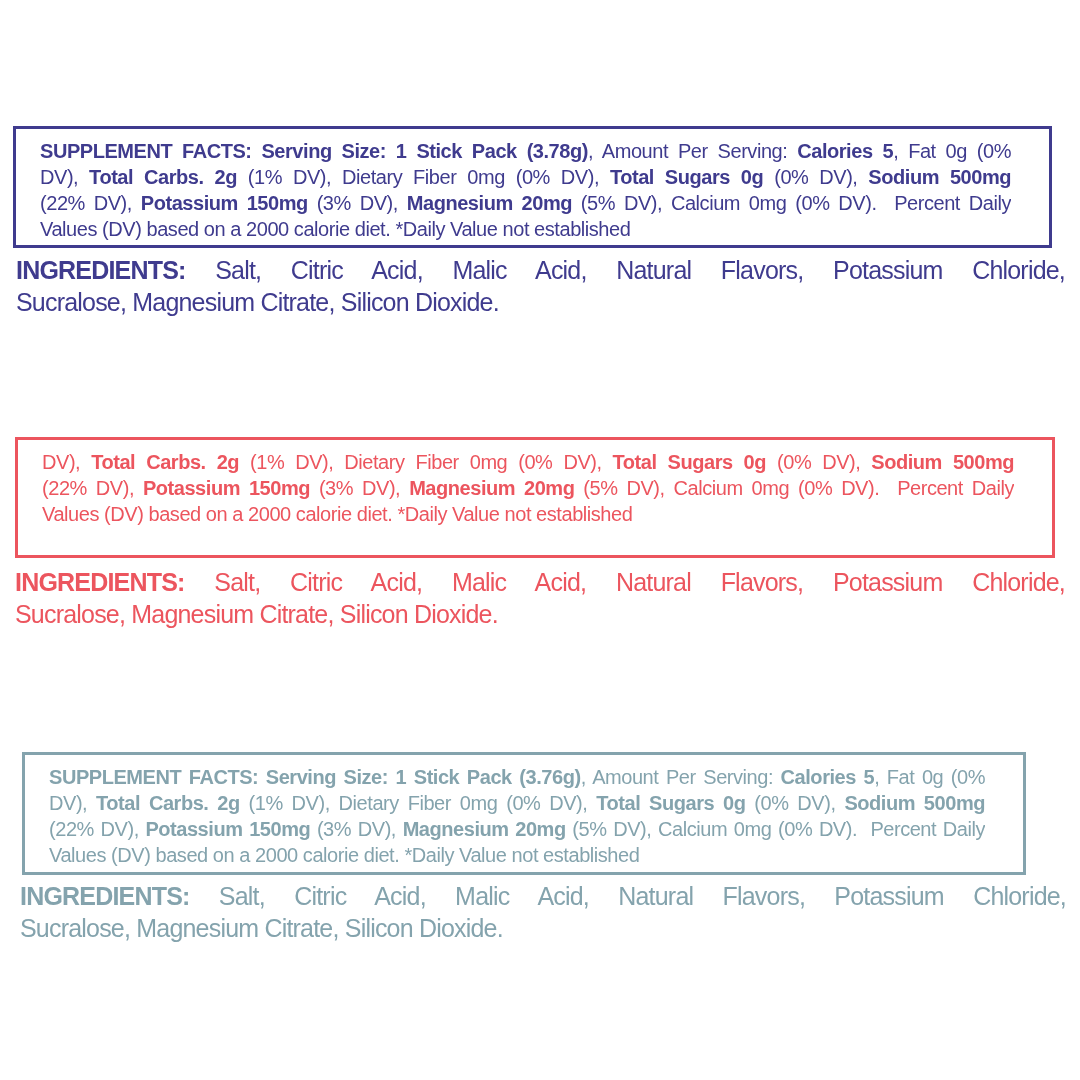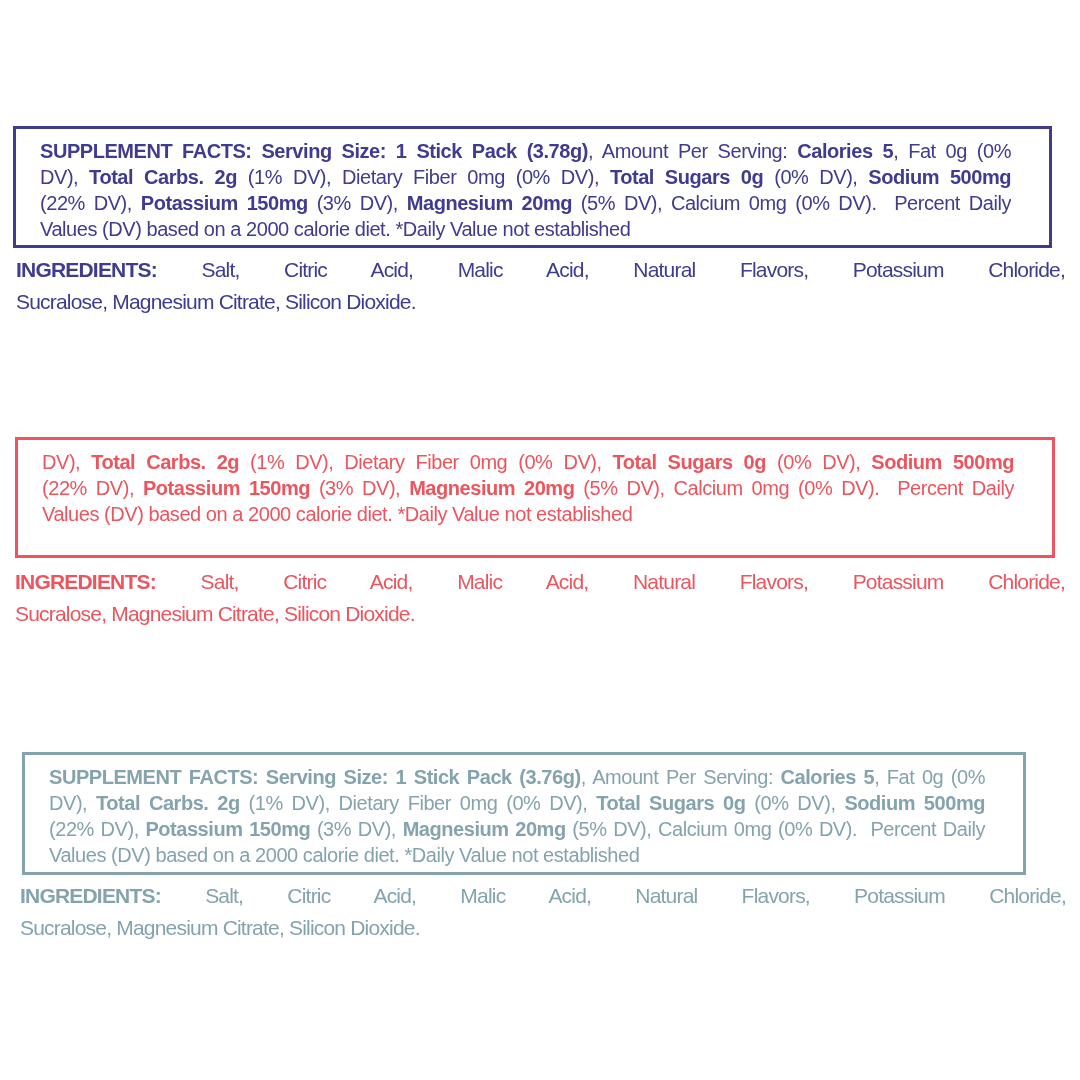--- a/index.html
+++ b/index.html
@@ -37,21 +37,21 @@
     text-align: justify;
     text-align-last: justify;
     white-space: nowrap;
     overflow: hidden;
   }
   .b { font-weight: bold; }
 
   .ingredients {
     position: absolute;
     color: var(--accent);
-    font-size: 21px;
+    font-size: 25px;
     line-height: 32px;
     letter-spacing: -0.8px;
   }
   .section-1 .ingredients { top: 128px; left: 16px; width: 1049px; }
   .section-2 .ingredients { top: 129px; left: 15px; width: 1050px; }
   .section-3 .ingredients { top: 128px; left: 20px; width: 1046px; }
 </style>
 </head>
 <body>
 

